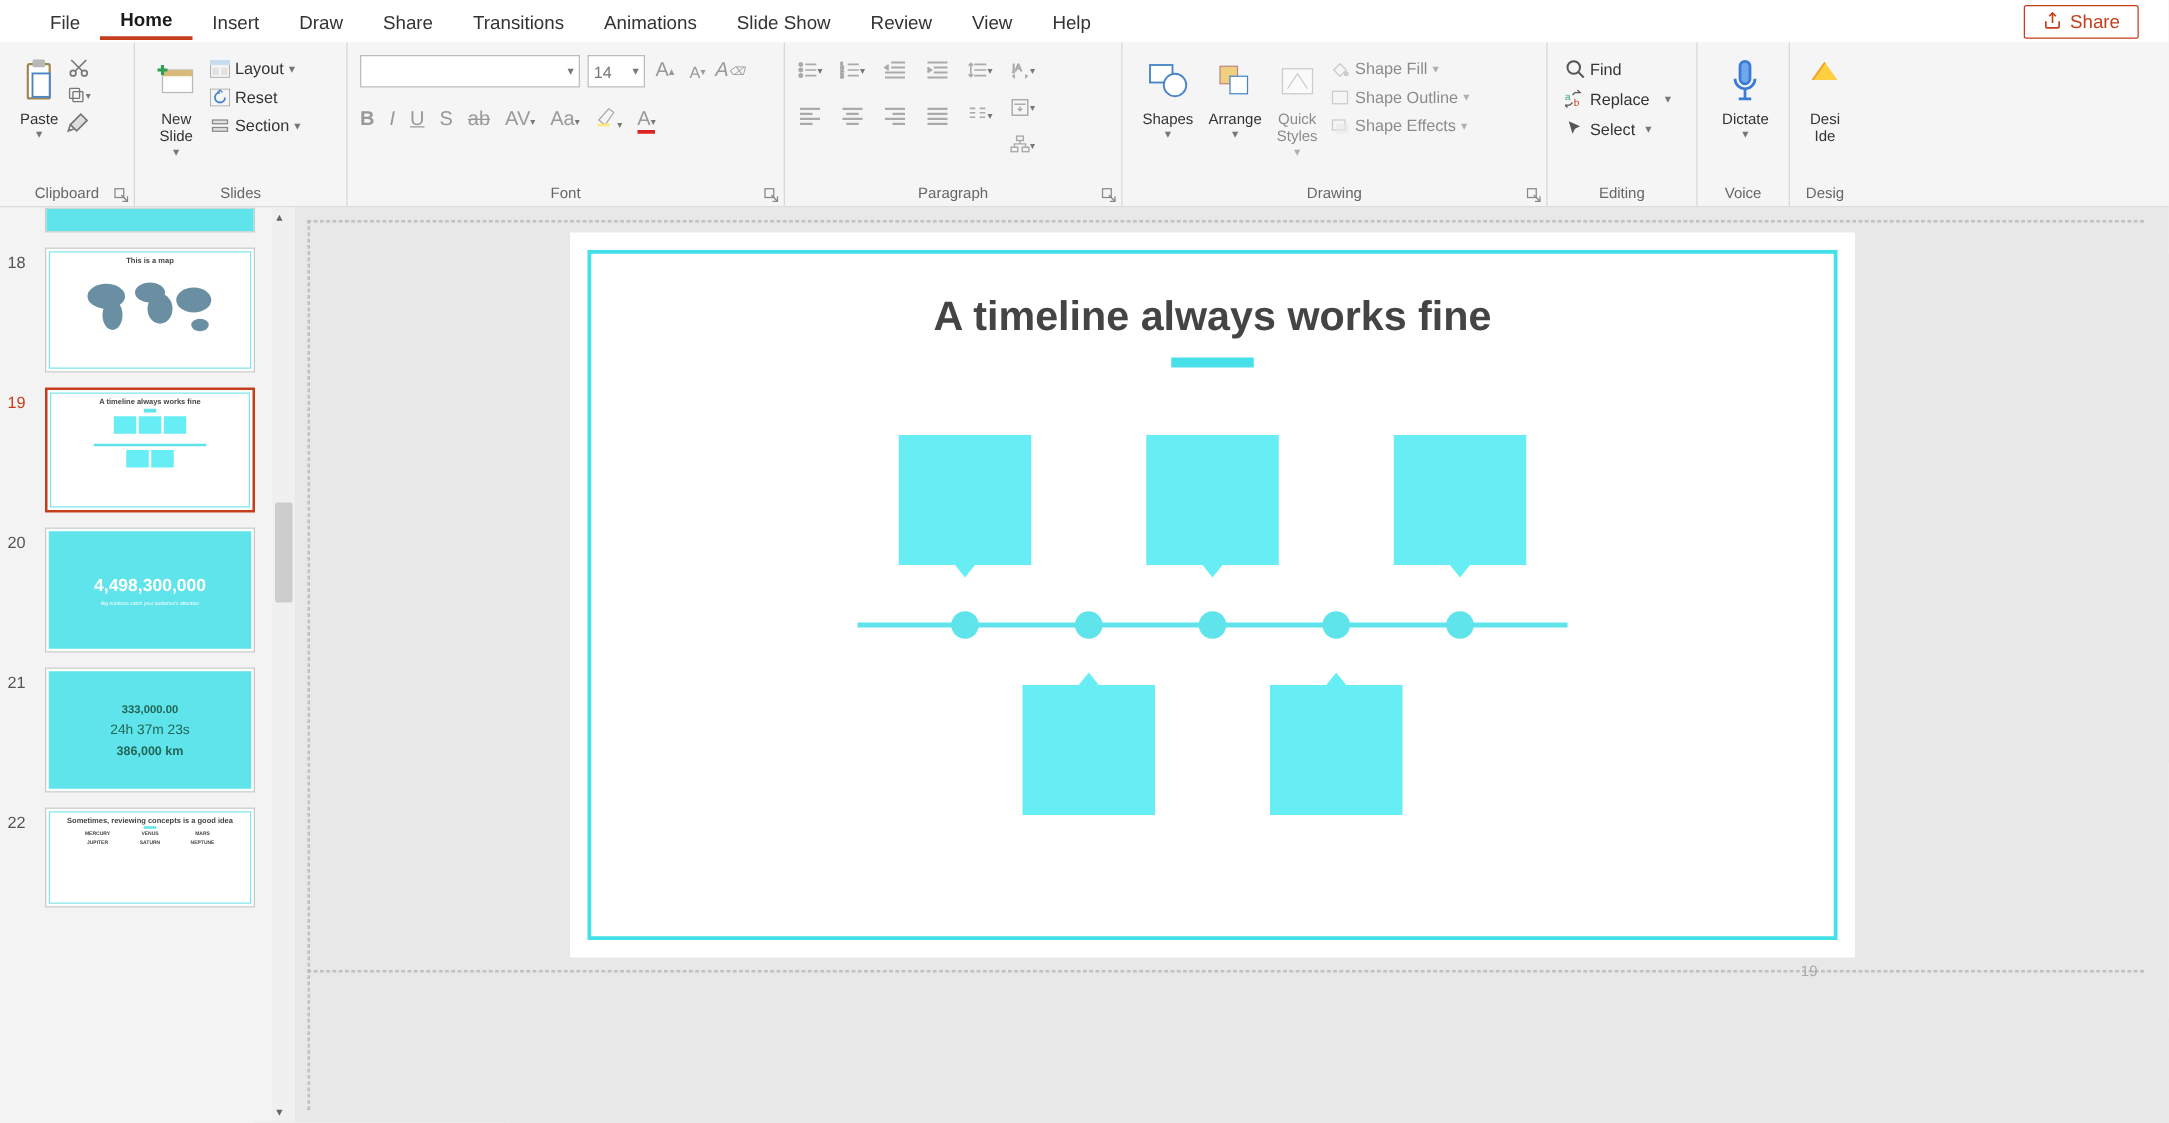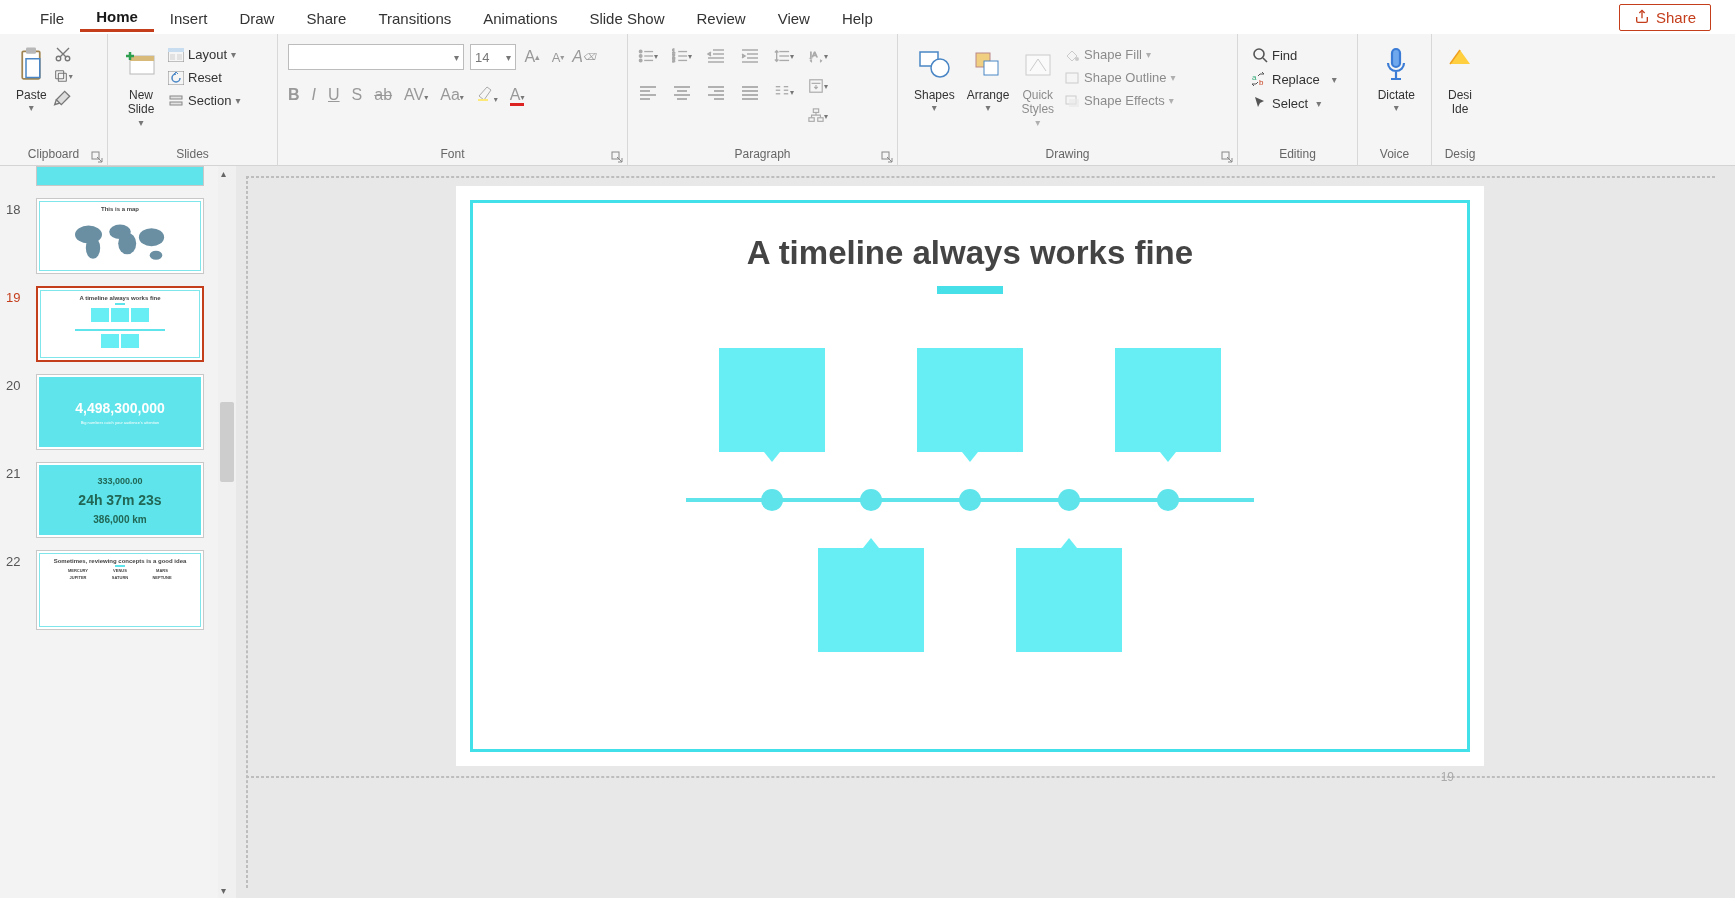--- a/index.html
+++ b/index.html
@@ -39,21 +39,21 @@
 .dictate-ico svg { width: 28px; height: 40px; }
 
 
 .workspace { position: absolute; top: 166px; left: 0; right: 0; bottom: 0; display: flex; }
 
 
 .thumb-panel { width: 236px; background: #f3f3f3; overflow: hidden; position: relative; }
 .thumb-row { display: flex; align-items: flex-start; padding: 6px 0 6px 6px; }
 .thumb-num { width: 30px; font-size: 13px; color: #555; padding-top: 4px; }
 .thumb-num.sel { color: #c43e1c; }
-.thumb { width: 168px; height: 76px; background: #fff; border: 1px solid #c8c8c8; position: relative; overflow: hidden; }
+.thumb { width: 168px; height: 100px; background: #fff; border: 1px solid #c8c8c8; position: relative; overflow: hidden; }
 .thumb.sel { border: 2px solid #c43e1c; }
 .thumb.partial { height: 20px; }
 .tb-scroll { position: absolute; right: 0; top: 0; width: 18px; height: 100%; background: #f0f0f0; }
 .tb-scroll .sthumb { position: absolute; left: 2px; width: 14px; background: #cdcdcd; border-radius: 2px; }
 .tb-scroll .arrow { position: absolute; left: 3px; font-size: 10px; color: #666; }
 
 
 .canvas-area { flex: 1; background: #e8e8e8; position: relative; }
 .rulers-dash { position: absolute; border: 1px dashed #bdbdbd; }
 .slide { position: absolute; left: 220px; top: 20px; width: 1028px; height: 580px; background: #fff; }
@@ -549,21 +549,21 @@
           <div style="font-size:4px;color:#fff;margin-top:4px">Big numbers catch your audience's attention</div>
         </div>
       </div>
     </div>
 
     <div class="thumb-row">
       <div class="thumb-num">21</div>
       <div class="thumb">
         <div class="th-inner fill" style="gap:6px">
           <div style="font-size:9px;font-weight:700;color:#265">333,000.00</div>
-          <div style="font-size:14px;font-weight:700;color:#265">24h 37m 23s</div>
+          <div style="font-size:11px;font-weight:400;color:#265">24h 37m 23s</div>
           <div style="font-size:10px;font-weight:700;color:#265">386,000 km</div>
         </div>
       </div>
     </div>
 
     <div class="thumb-row">
       <div class="thumb-num">22</div>
       <div class="thumb" style="height:80px">
         <div class="th-inner">
           <div class="th-title">Sometimes, reviewing concepts is a good idea</div>

